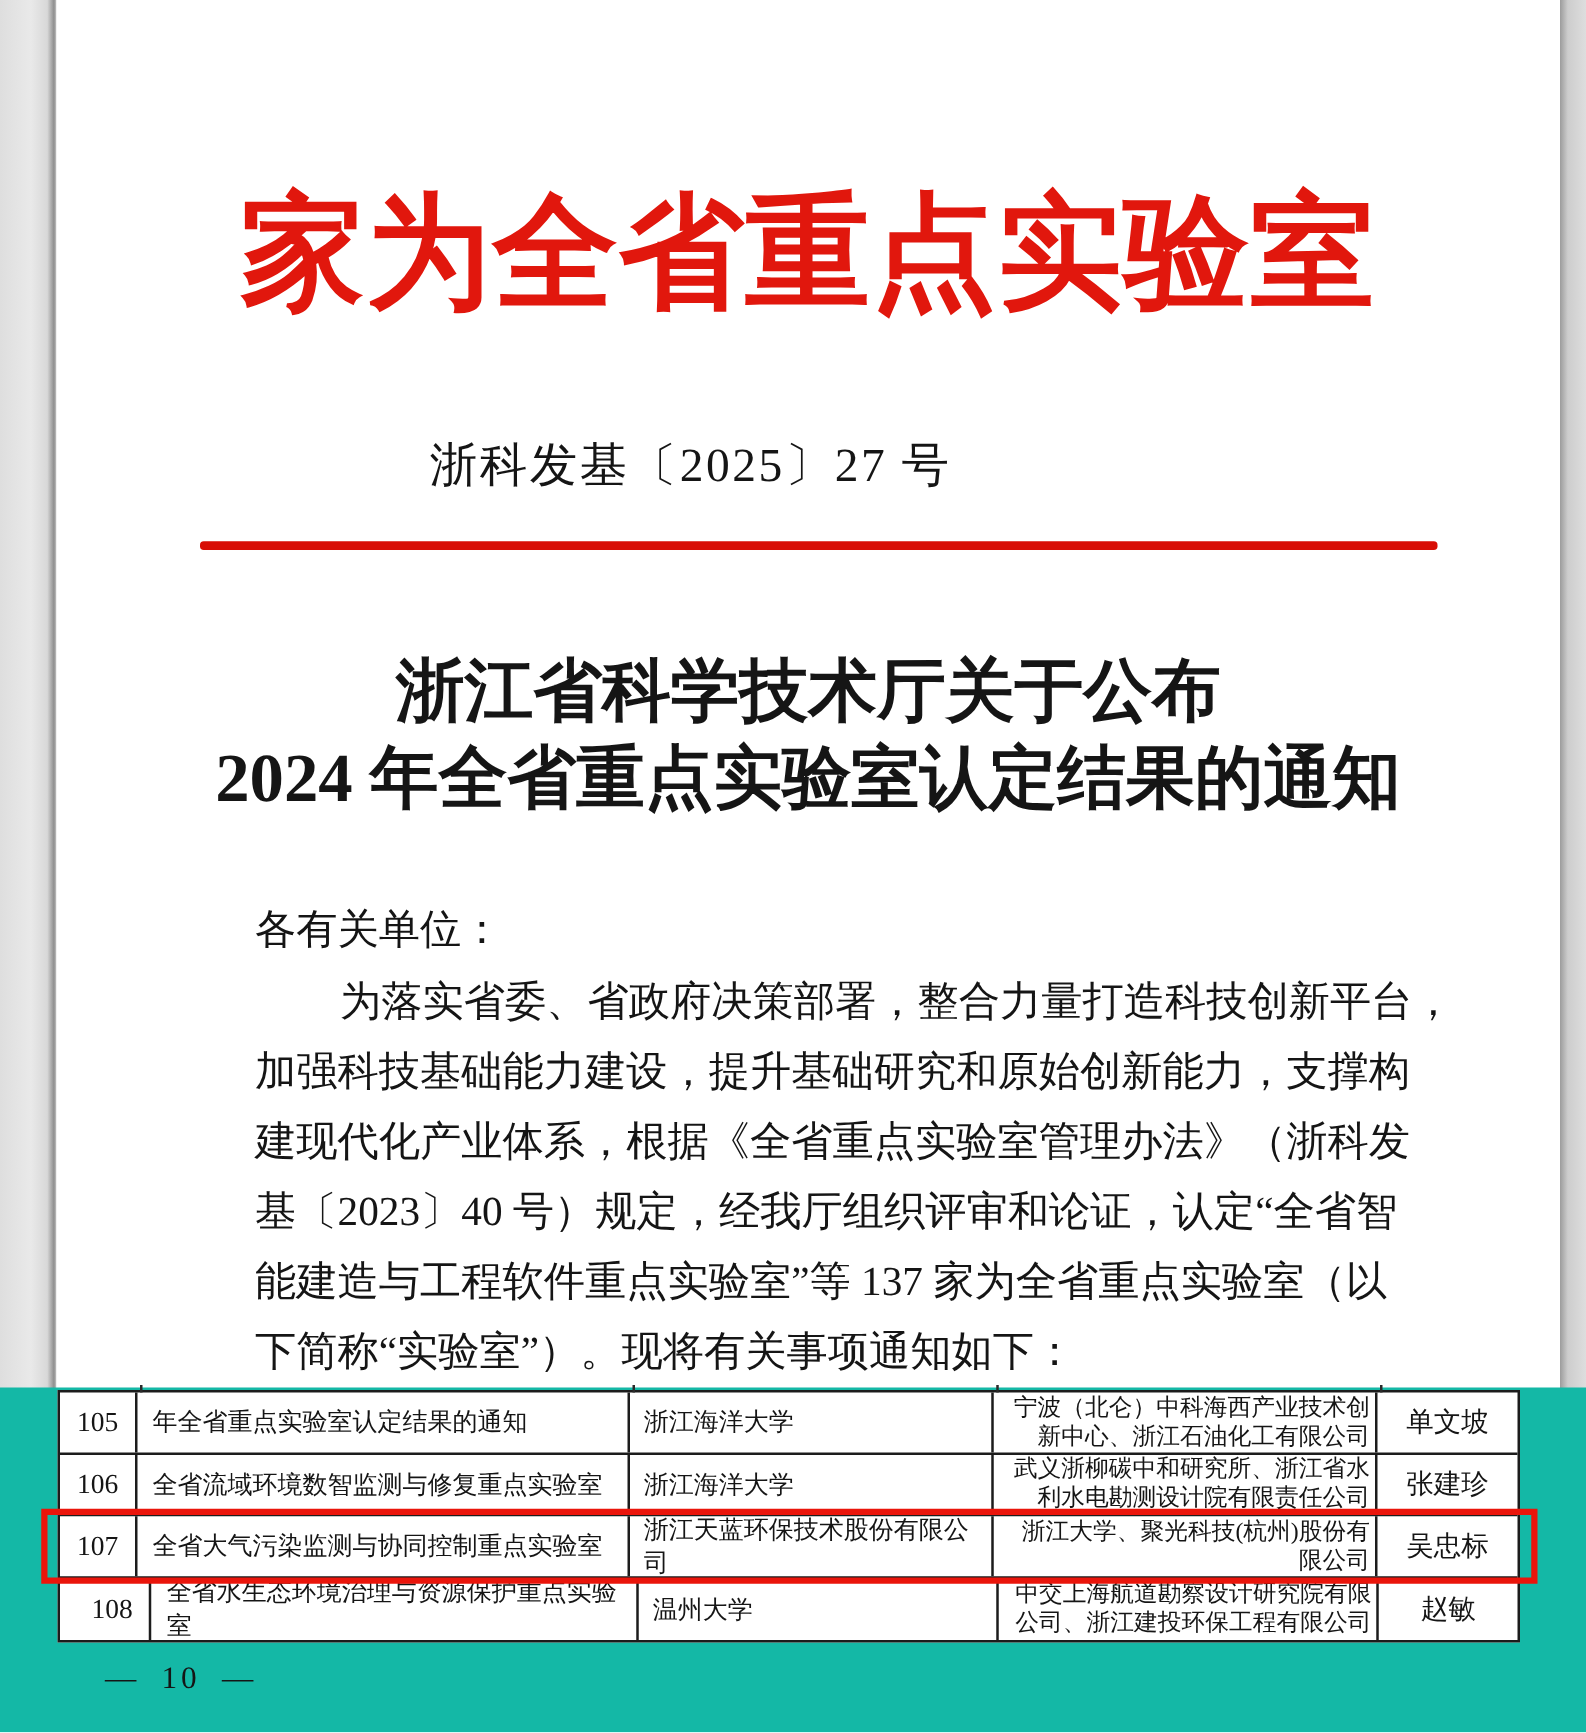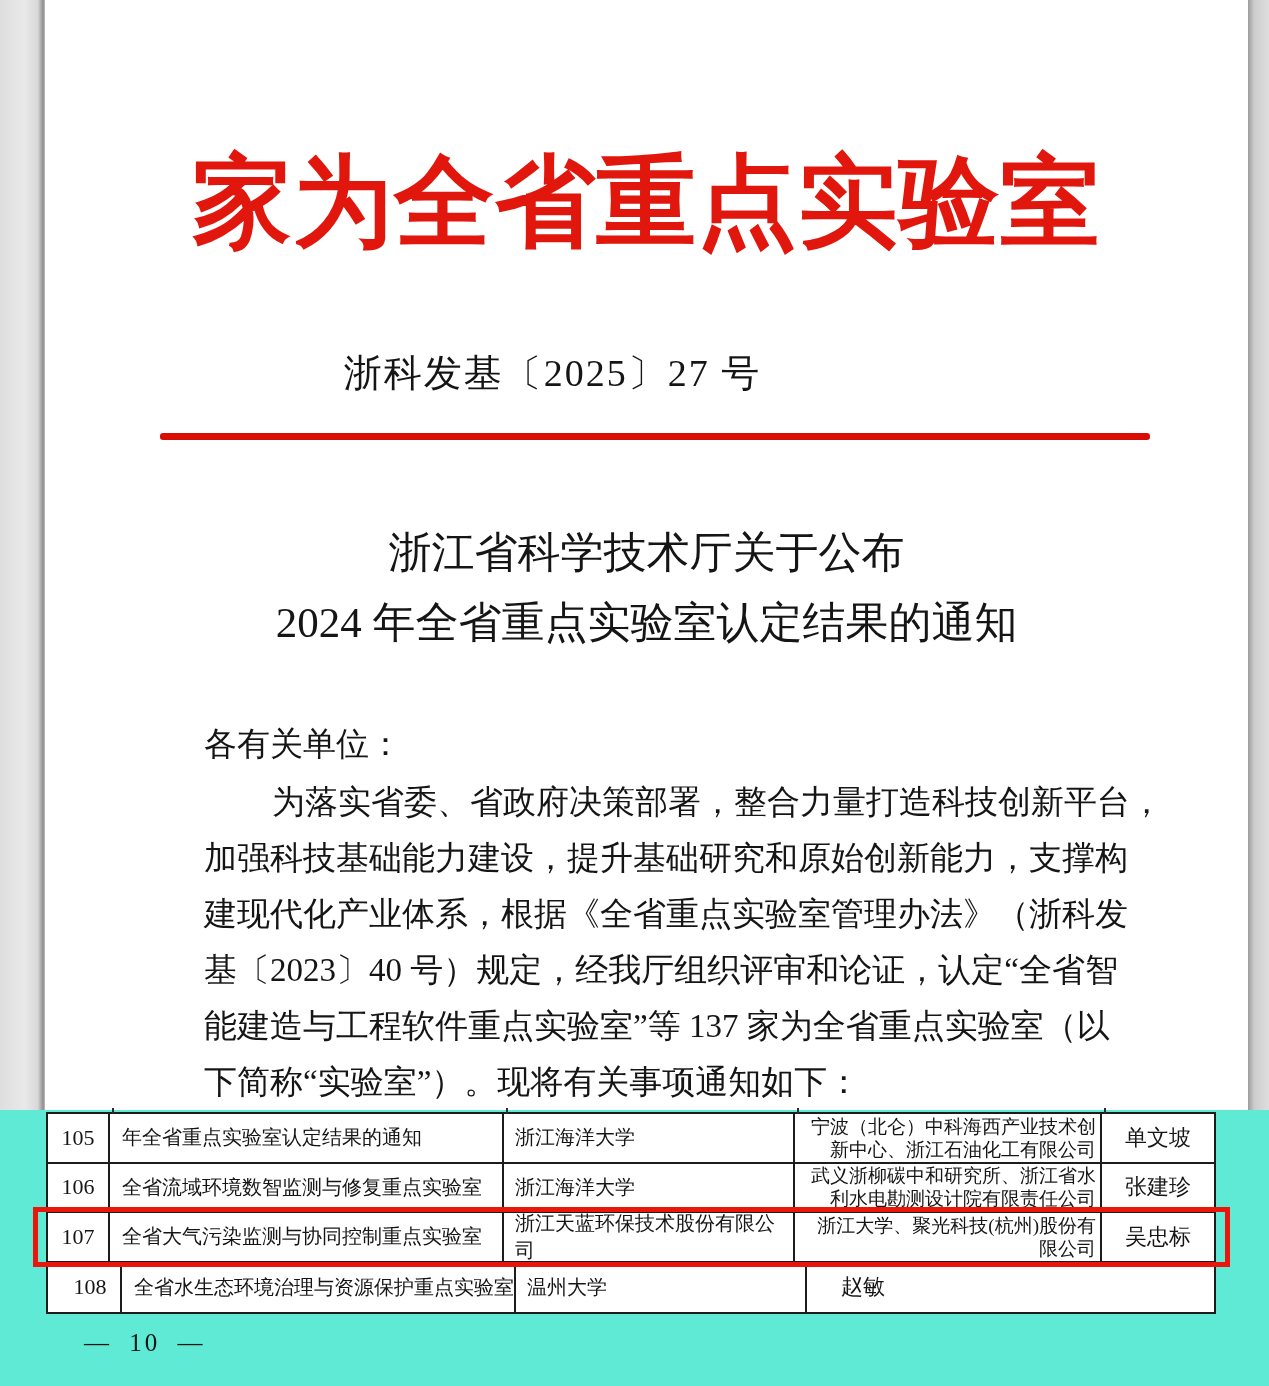--- a/index.html
+++ b/index.html
@@ -31,39 +31,39 @@
     position:absolute;left:45px;top:352px;width:1015px;
     text-align:center;font-size:38px;line-height:42px;
     letter-spacing:2px;white-space:nowrap;
   }
   .red-rule{
     position:absolute;left:160px;top:433px;width:990px;height:7px;
     border-radius:3px;
   }
   .doc-title{
     position:absolute;left:45px;width:1203px;
-    text-align:center;font-weight:normal;
-    font-size:43px;line-height:50px;white-space:nowrap;
+    text-align:center;font-weight:bold;
+    font-size:55px;line-height:50px;white-space:nowrap;
   }
   .doc-title.l1{top:528px;}
   .doc-title.l2{top:598px;}
   .salutation{
     position:absolute;left:204px;top:724px;
     font-size:33px;line-height:40px;white-space:nowrap;
   }
   .body-line{
     position:absolute;left:204px;width:960px;
     font-size:33px;line-height:40px;white-space:nowrap;
   }
   .body-line.indent{left:272px;}
   .bl0{top:782px;}.bl1{top:838px;}.bl2{top:894px;}
   .bl3{top:950px;}.bl4{top:1006px;}.bl5{top:1062px;}
 
   
-  .table-section{position:absolute;left:0;top:1110px;width:1269px;height:276px;background:#5eead4;}
+  .table-section{position:absolute;left:0;top:1110px;width:1269px;height:276px;background:#14b8a6;}
   .doc-table{
     position:absolute;left:46px;top:2px;width:1170px;height:202px;
     border:2px solid #1c1c1c;box-sizing:border-box;
     background:#ffffff;
   }
   .t-row{display:flex;height:49.5px;box-sizing:border-box;border-bottom:2px solid #1c1c1c;}
   .t-row:last-child{border-bottom:none;padding-left:12px;}
   .t-cell{
     box-sizing:border-box;border-right:2px solid #1c1c1c;
     display:flex;align-items:center;overflow:hidden;
@@ -141,20 +141,21 @@
         <div class="t-cell c-no">107</div>
         <div class="t-cell c-lab">全省大气污染监测与协同控制重点实验室</div>
         <div class="t-cell c-inst">浙江天蓝环保技术股份有限公司</div>
         <div class="t-cell c-part">浙江大学、聚光科技(杭州)股份有限公司</div>
         <div class="t-cell c-dir">吴忠标</div>
       </div>
       <div class="t-row">
         <div class="t-cell c-no">108</div>
         <div class="t-cell c-lab">全省水生态环境治理与资源保护重点实验室</div>
         <div class="t-cell c-inst">温州大学</div>
+        <div class="t-cell c-part">中交上海航道勘察设计研究院有限公司、浙江建投环保工程有限公司</div>
         <div class="t-cell c-dir">赵敏</div>
       </div>
     </div>
 
     <div class="highlight-box" style="border-color:#ea150b;"></div>
 
     <div class="page-number">— 10 —</div>
   </div>
 
 </div>

